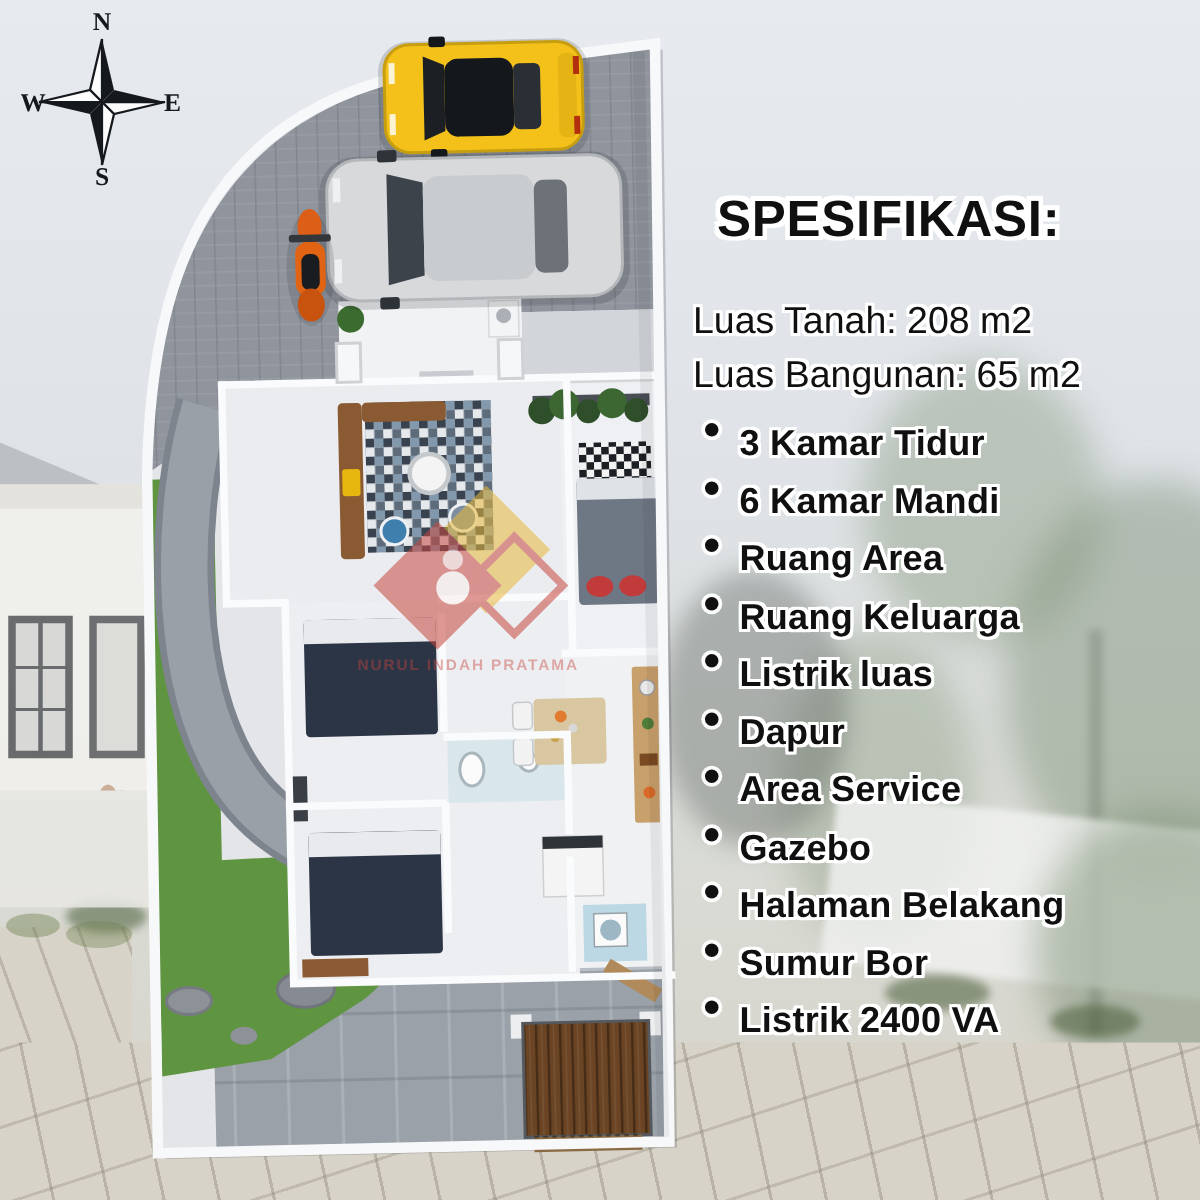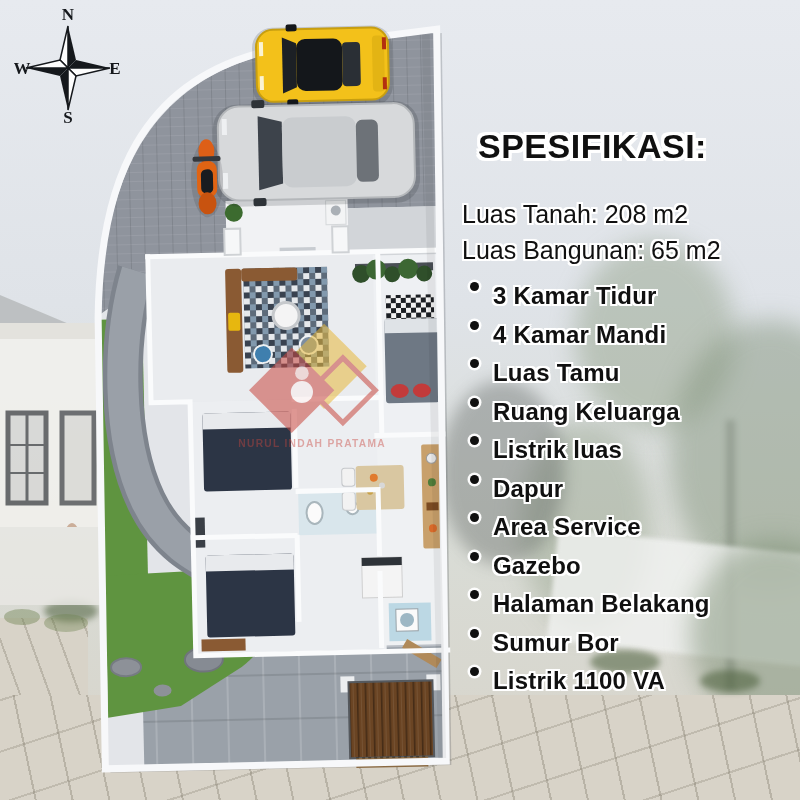--- a/index.html
+++ b/index.html
@@ -288,25 +288,25 @@
     <h1 class="outlined-strong">SPESIFIKASI:</h1>
     <div class="luas outlined">Luas Tanah: 208 m2</div>
     <div class="luas outlined">Luas Bangunan: 65 m2</div>
     <ul>
         <li>
           <span class="dot"></span>
           <span class="itext outlined">3 Kamar Tidur</span>
         </li>
         <li>
           <span class="dot"></span>
-          <span class="itext outlined">4 Kamar Mandi</span>
-        </li>
-        <li>
-          <span class="dot"></span>
-          <span class="itext outlined">Luas Tamu</span>
+          <span class="itext outlined">6 Kamar Mandi</span>
+        </li>
+        <li>
+          <span class="dot"></span>
+          <span class="itext outlined">Ruang Area</span>
         </li>
         <li>
           <span class="dot"></span>
           <span class="itext outlined">Ruang Keluarga</span>
         </li>
         <li>
           <span class="dot"></span>
           <span class="itext outlined">Listrik luas</span>
         </li>
         <li>
@@ -324,18 +324,18 @@
         <li>
           <span class="dot"></span>
           <span class="itext outlined">Halaman Belakang</span>
         </li>
         <li>
           <span class="dot"></span>
           <span class="itext outlined">Sumur Bor</span>
         </li>
         <li>
           <span class="dot"></span>
-          <span class="itext outlined">Listrik 1100 VA</span>
+          <span class="itext outlined">Listrik 2400 VA</span>
         </li>
       </ul>
   </div>
 
 </div>
 
 </body></html>

